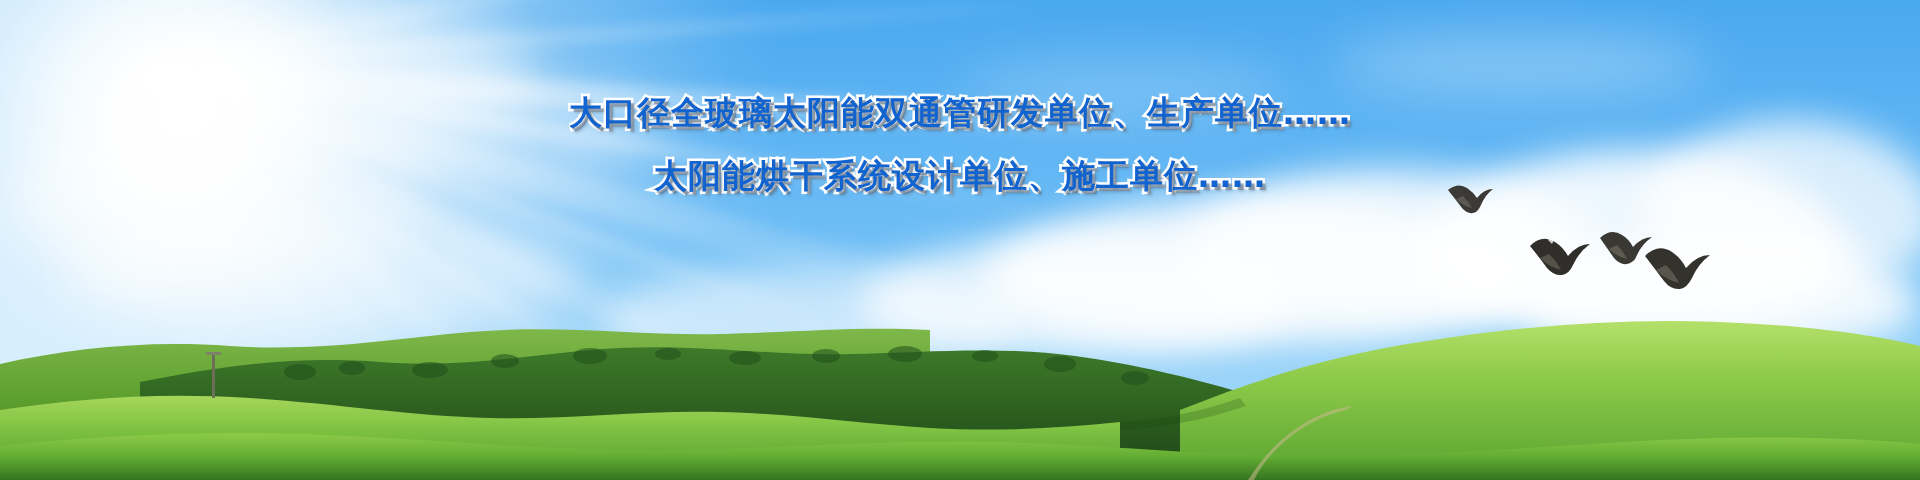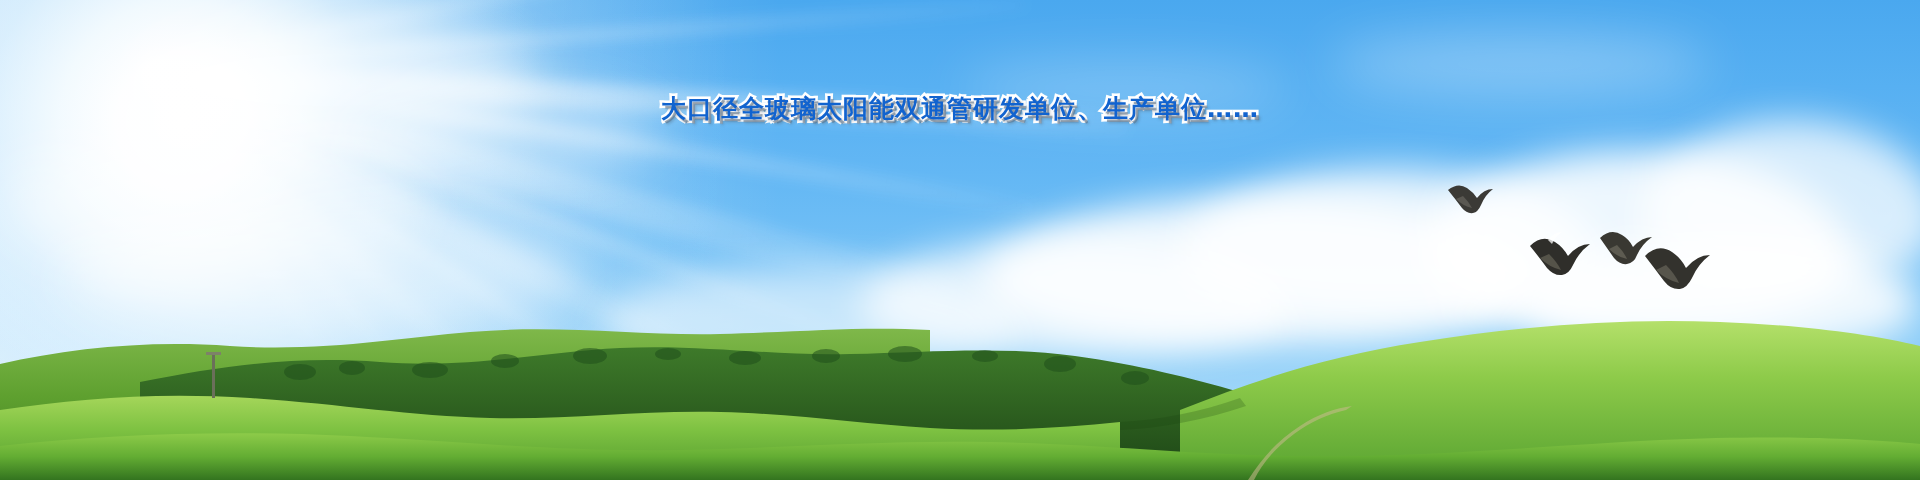--- a/index.html
+++ b/index.html
@@ -78,21 +78,21 @@
   .copy{
     position:absolute;
     left:0; top:96px;
     width:1920px;
     text-align:center;
     pointer-events:none;
   }
   .line{
     font-family:"DejaVu Sans","Liberation Sans",sans-serif;
     font-weight:bold;
-    font-size:25px;
+    font-size:33px;
     letter-spacing:1px;
     color:#1163cf;
     line-height:1;
     white-space:nowrap;
     -webkit-text-stroke:5px #ffffff;
     paint-order:stroke fill;
     text-shadow:
       3px 3px 0 rgba(90,110,130,.55),
       4px 4px 3px rgba(70,90,110,.38);
   }
@@ -138,20 +138,21 @@
     <div class="cloudbank" style="left:860px;top:236px;width:430px;height:120px;background:rgba(255,255,255,.72);"></div>
     <div class="cloudbank" style="left:1520px;top:236px;width:400px;height:120px;background:rgba(255,255,255,.86);"></div>
     <div class="cloudbank" style="left:600px;top:266px;width:420px;height:100px;background:rgba(255,255,255,.55);"></div>
 
     <div class="cloud-soft" style="left:1330px;top:34px;width:380px;height:60px;background:rgba(255,255,255,.30);"></div>
     <div class="cloud-soft" style="left:960px;top:60px;width:330px;height:56px;background:rgba(255,255,255,.22);"></div>
   </div>
 
   <div class="copy">
     <div class="line">大口径全玻璃太阳能双通管研发单位、生产单位……</div>
+    <div class="line">太阳能烘干系统设计单位、施工单位……</div>
   </div>
 
   <svg class="birds" viewBox="0 0 1920 480">
     <g fill="#3b3a36">
       <path d="M1448 190 q10 -8 19 -2 q6 4 10 10 q7 -9 16 -9 q-8 6 -12 16 q-3 7 -8 8 q-6 1 -11 -5 q-6 -8 -14 -18 z"></path>
       <path d="M1463 196 q6 6 9 12 q-9 -2 -16 -9 z" fill="#5a5852"></path>
     </g>
     <g fill="#2f2e2a">
       <path d="M1530 246 q12 -12 25 -4 q8 5 13 14 q10 -12 22 -12 q-11 8 -17 21 q-4 9 -11 10 q-8 1 -15 -7 q-8 -11 -17 -22 z"></path>
       <path d="M1549 254 q8 8 12 16 q-12 -3 -21 -12 z" fill="#555349"></path>

